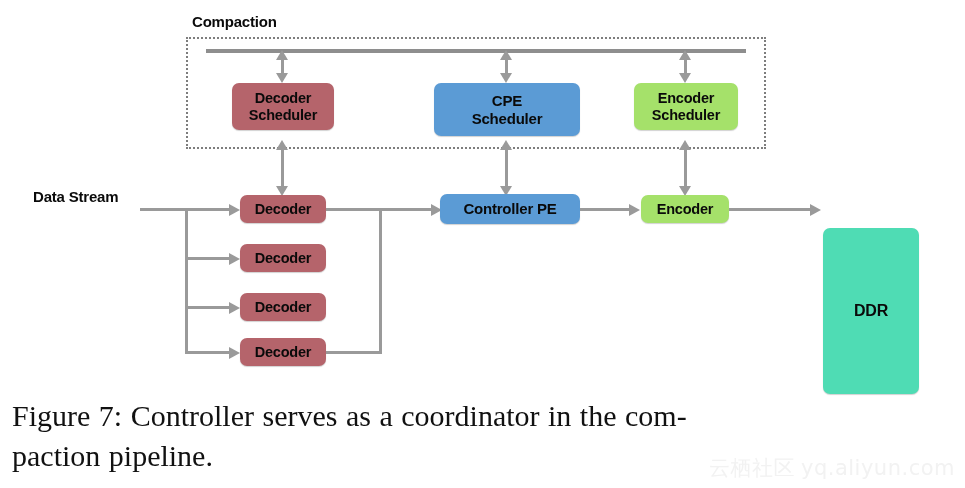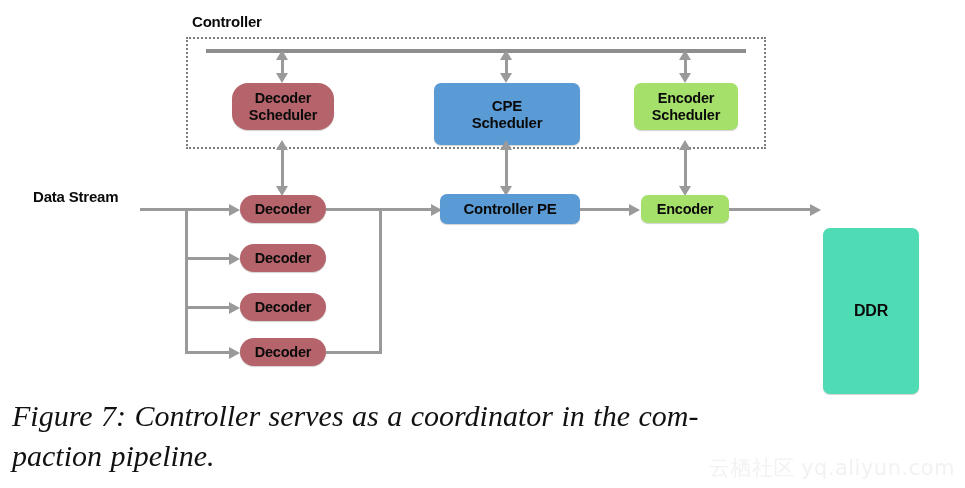--- a/index.html
+++ b/index.html
@@ -32,21 +32,21 @@
     text-align: center;
     font-weight: bold;
     color: #0a0a0a;
     border-radius: 7px;
     line-height: 1.15;
     letter-spacing: -0.2px;
     box-shadow: 0 1px 1px rgba(0,0,0,0.18);
     white-space: pre-line;
   }
 
-  .node-maroon   { background: #b5646b; border-radius: 16px; }
+  .node-maroon   { background: #b5646b; }
   .node-blue     { background: #5b9bd5; }
   .node-ygreen   { background: #a5e16a; }
   .node-lgreen   { background: #a5e16a; }
   .node-teal     { background: #4fdcb4; }
 
   
   #controller-region {
     position: absolute;
     box-sizing: border-box;
     border: 2px dotted #7d7d7d;
@@ -118,21 +118,20 @@
     left: 12px;
     top: 396px;
     width: 944px;
     font-family: "Liberation Serif", "DejaVu Serif", serif;
     font-size: 30px;
     line-height: 1.32;
     color: #111111;
     text-align: justify;
     text-align-last: left;
     word-spacing: 1px;
-    font-style: italic;
   }
   #caption-line2 { display: block; }
 
   
   #watermark {
     position: absolute;
     right: 10px;
     bottom: 6px;
     font-size: 21px;
     color: #f2f2f2;
@@ -143,28 +142,28 @@
   }
   #watermark .wm-cn { margin-right: 6px; }
 </style>
 </head>
 <body>
 
 <div id="figure-canvas">
 
   <div id="controller-region" style="left:186px; top:37px; width:580px; height:112px;"></div>
 
-  <div id="controller-label" style="left:192px; top:13px;">Controller</div>
+  <div id="controller-label" style="left:192px; top:13px;">Compaction</div>
 
   <div class="bus-h" style="left:206px; top:49px; width:540px;"></div>
 
   <div class="node node-maroon" style="left:232px; top:83px; width:102px; height:47px; font-size:14.5px;">Decoder
 Scheduler</div>
 
-  <div class="node node-blue" style="left:434px; top:83px; width:146px; height:62px; font-size:15px;">CPE
+  <div class="node node-blue" style="left:434px; top:83px; width:146px; height:53px; font-size:15px;">CPE
 Scheduler</div>
 
   <div class="node node-lgreen" style="left:634px; top:83px; width:104px; height:47px; font-size:14.5px;">Encoder
 Scheduler</div>
 
   <div class="wire-v" style="left:281px; top:58px; height:18px;"></div>
   <div class="arrow-u" style="left:276px; top:50px;"></div>
   <div class="arrow-d" style="left:276px; top:73px;"></div>
 
   <div class="wire-v" style="left:505px; top:58px; height:18px;"></div>

